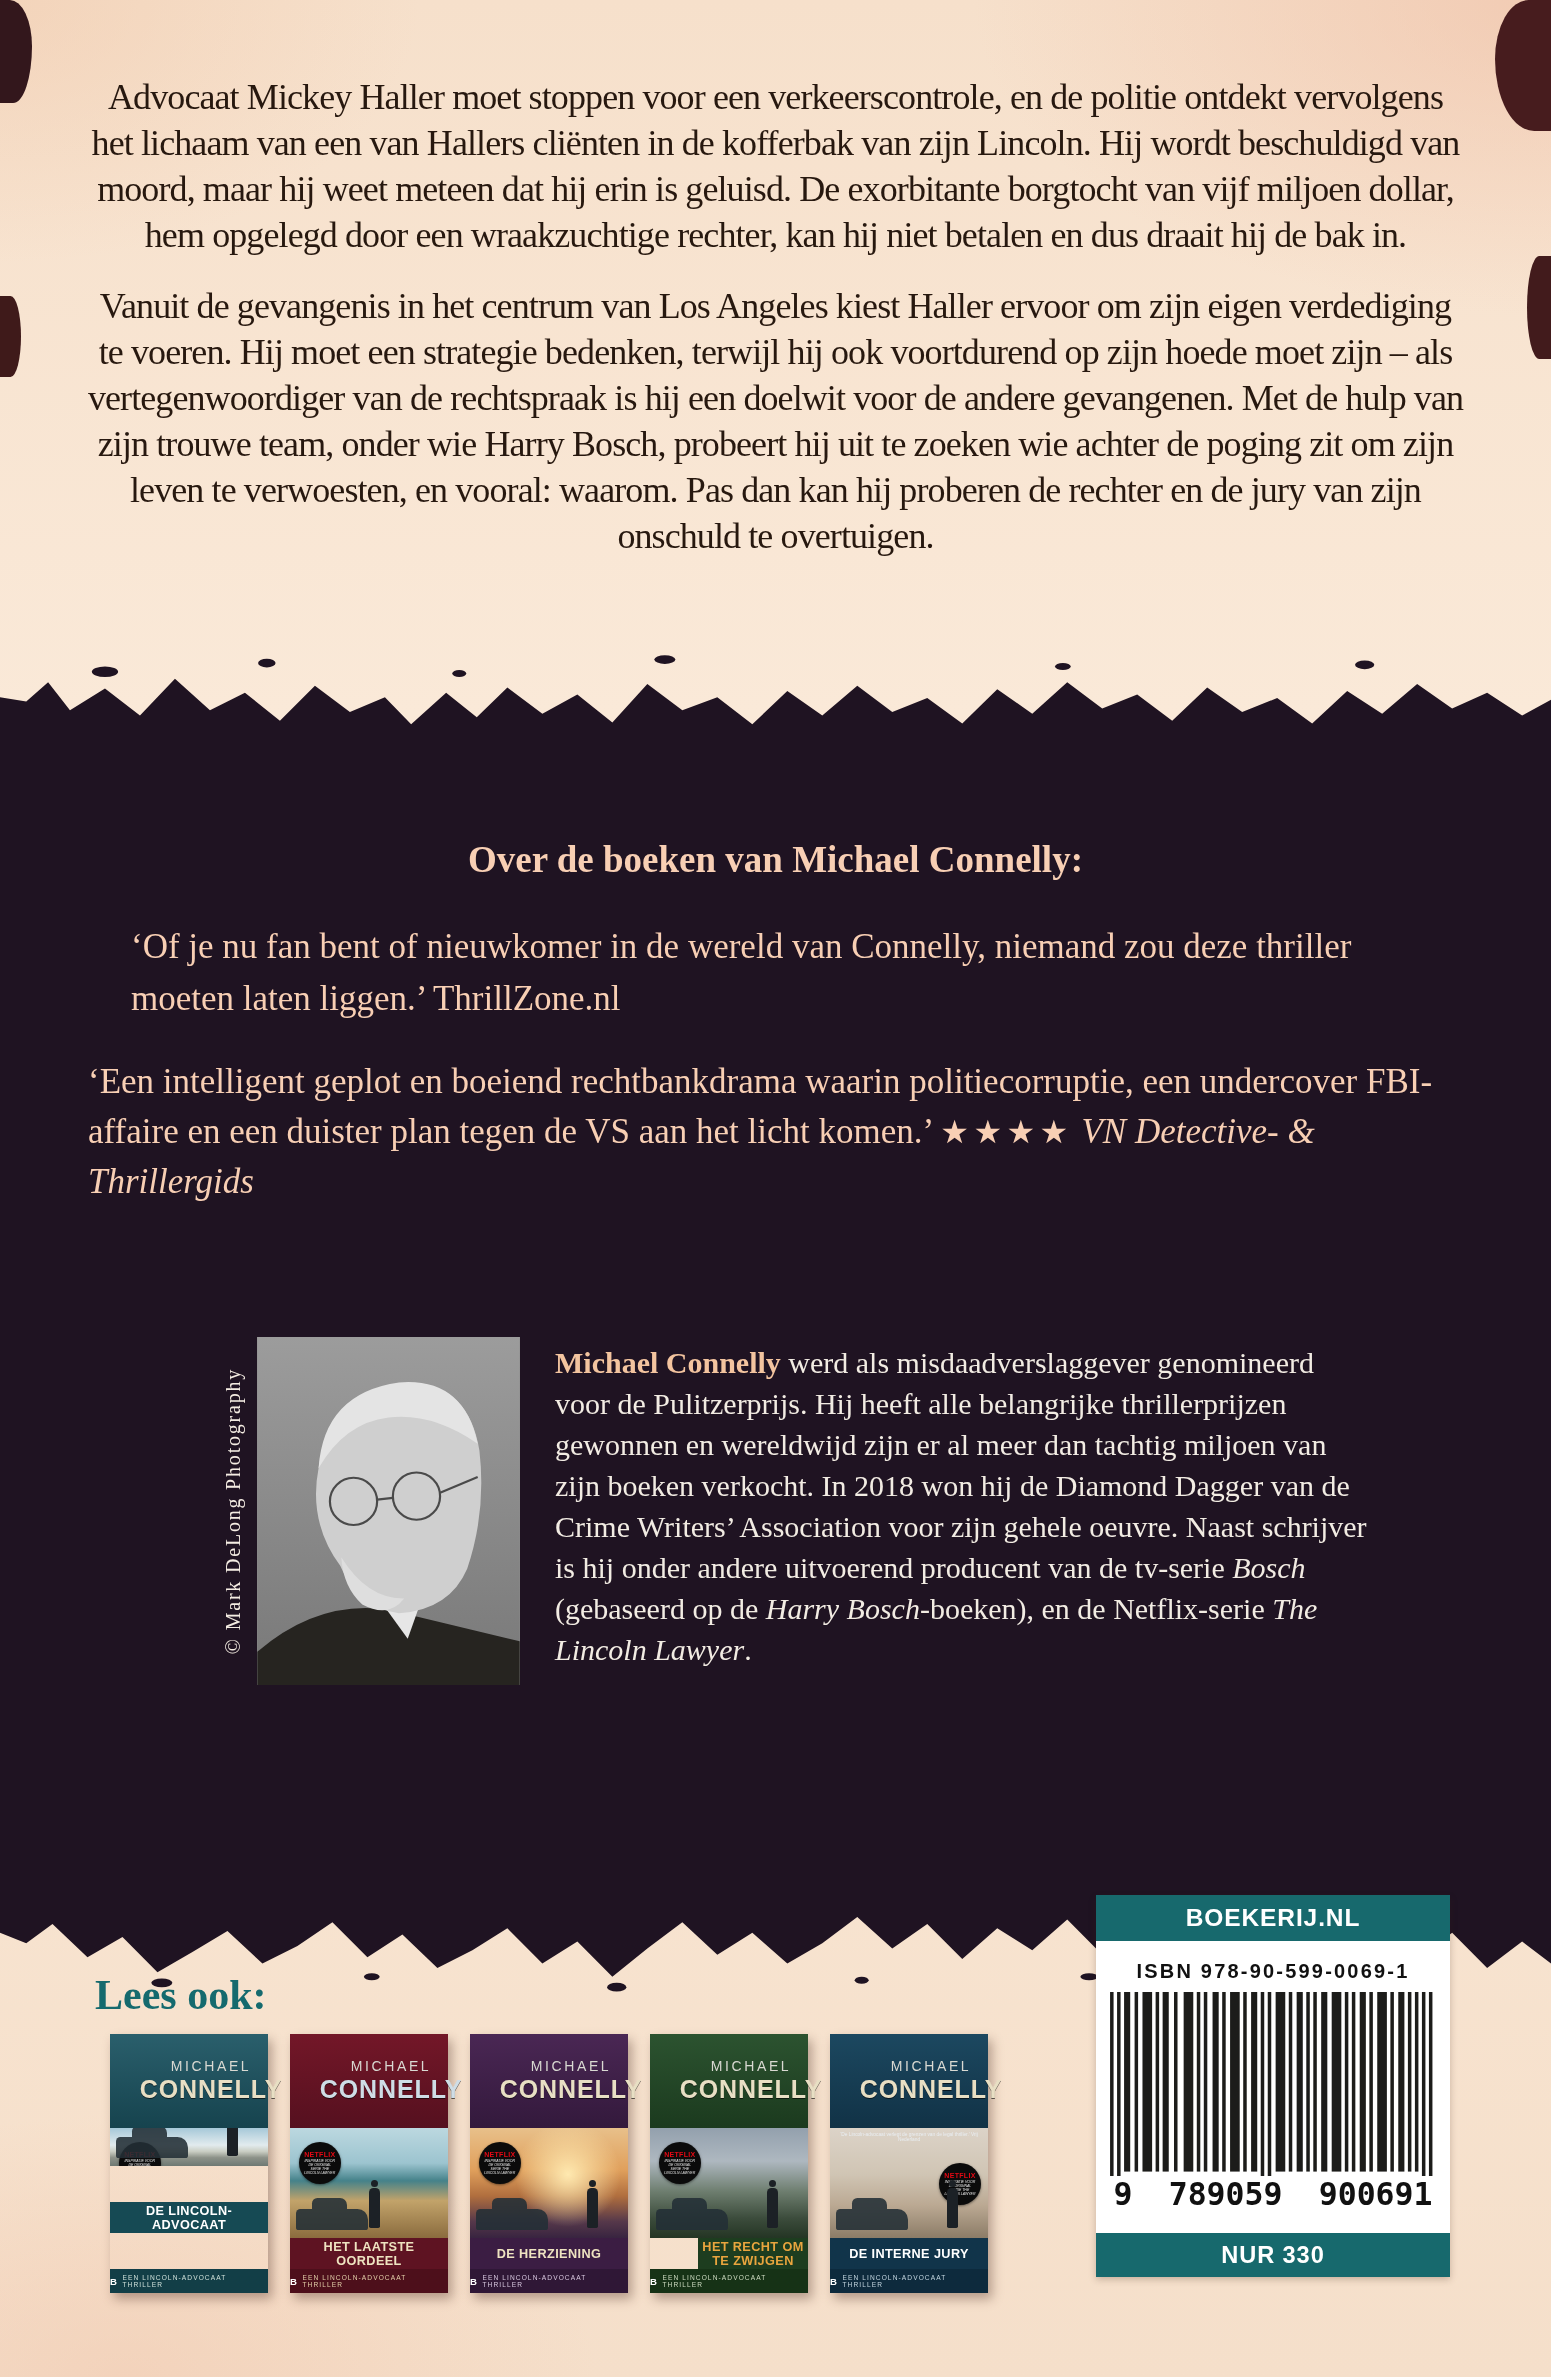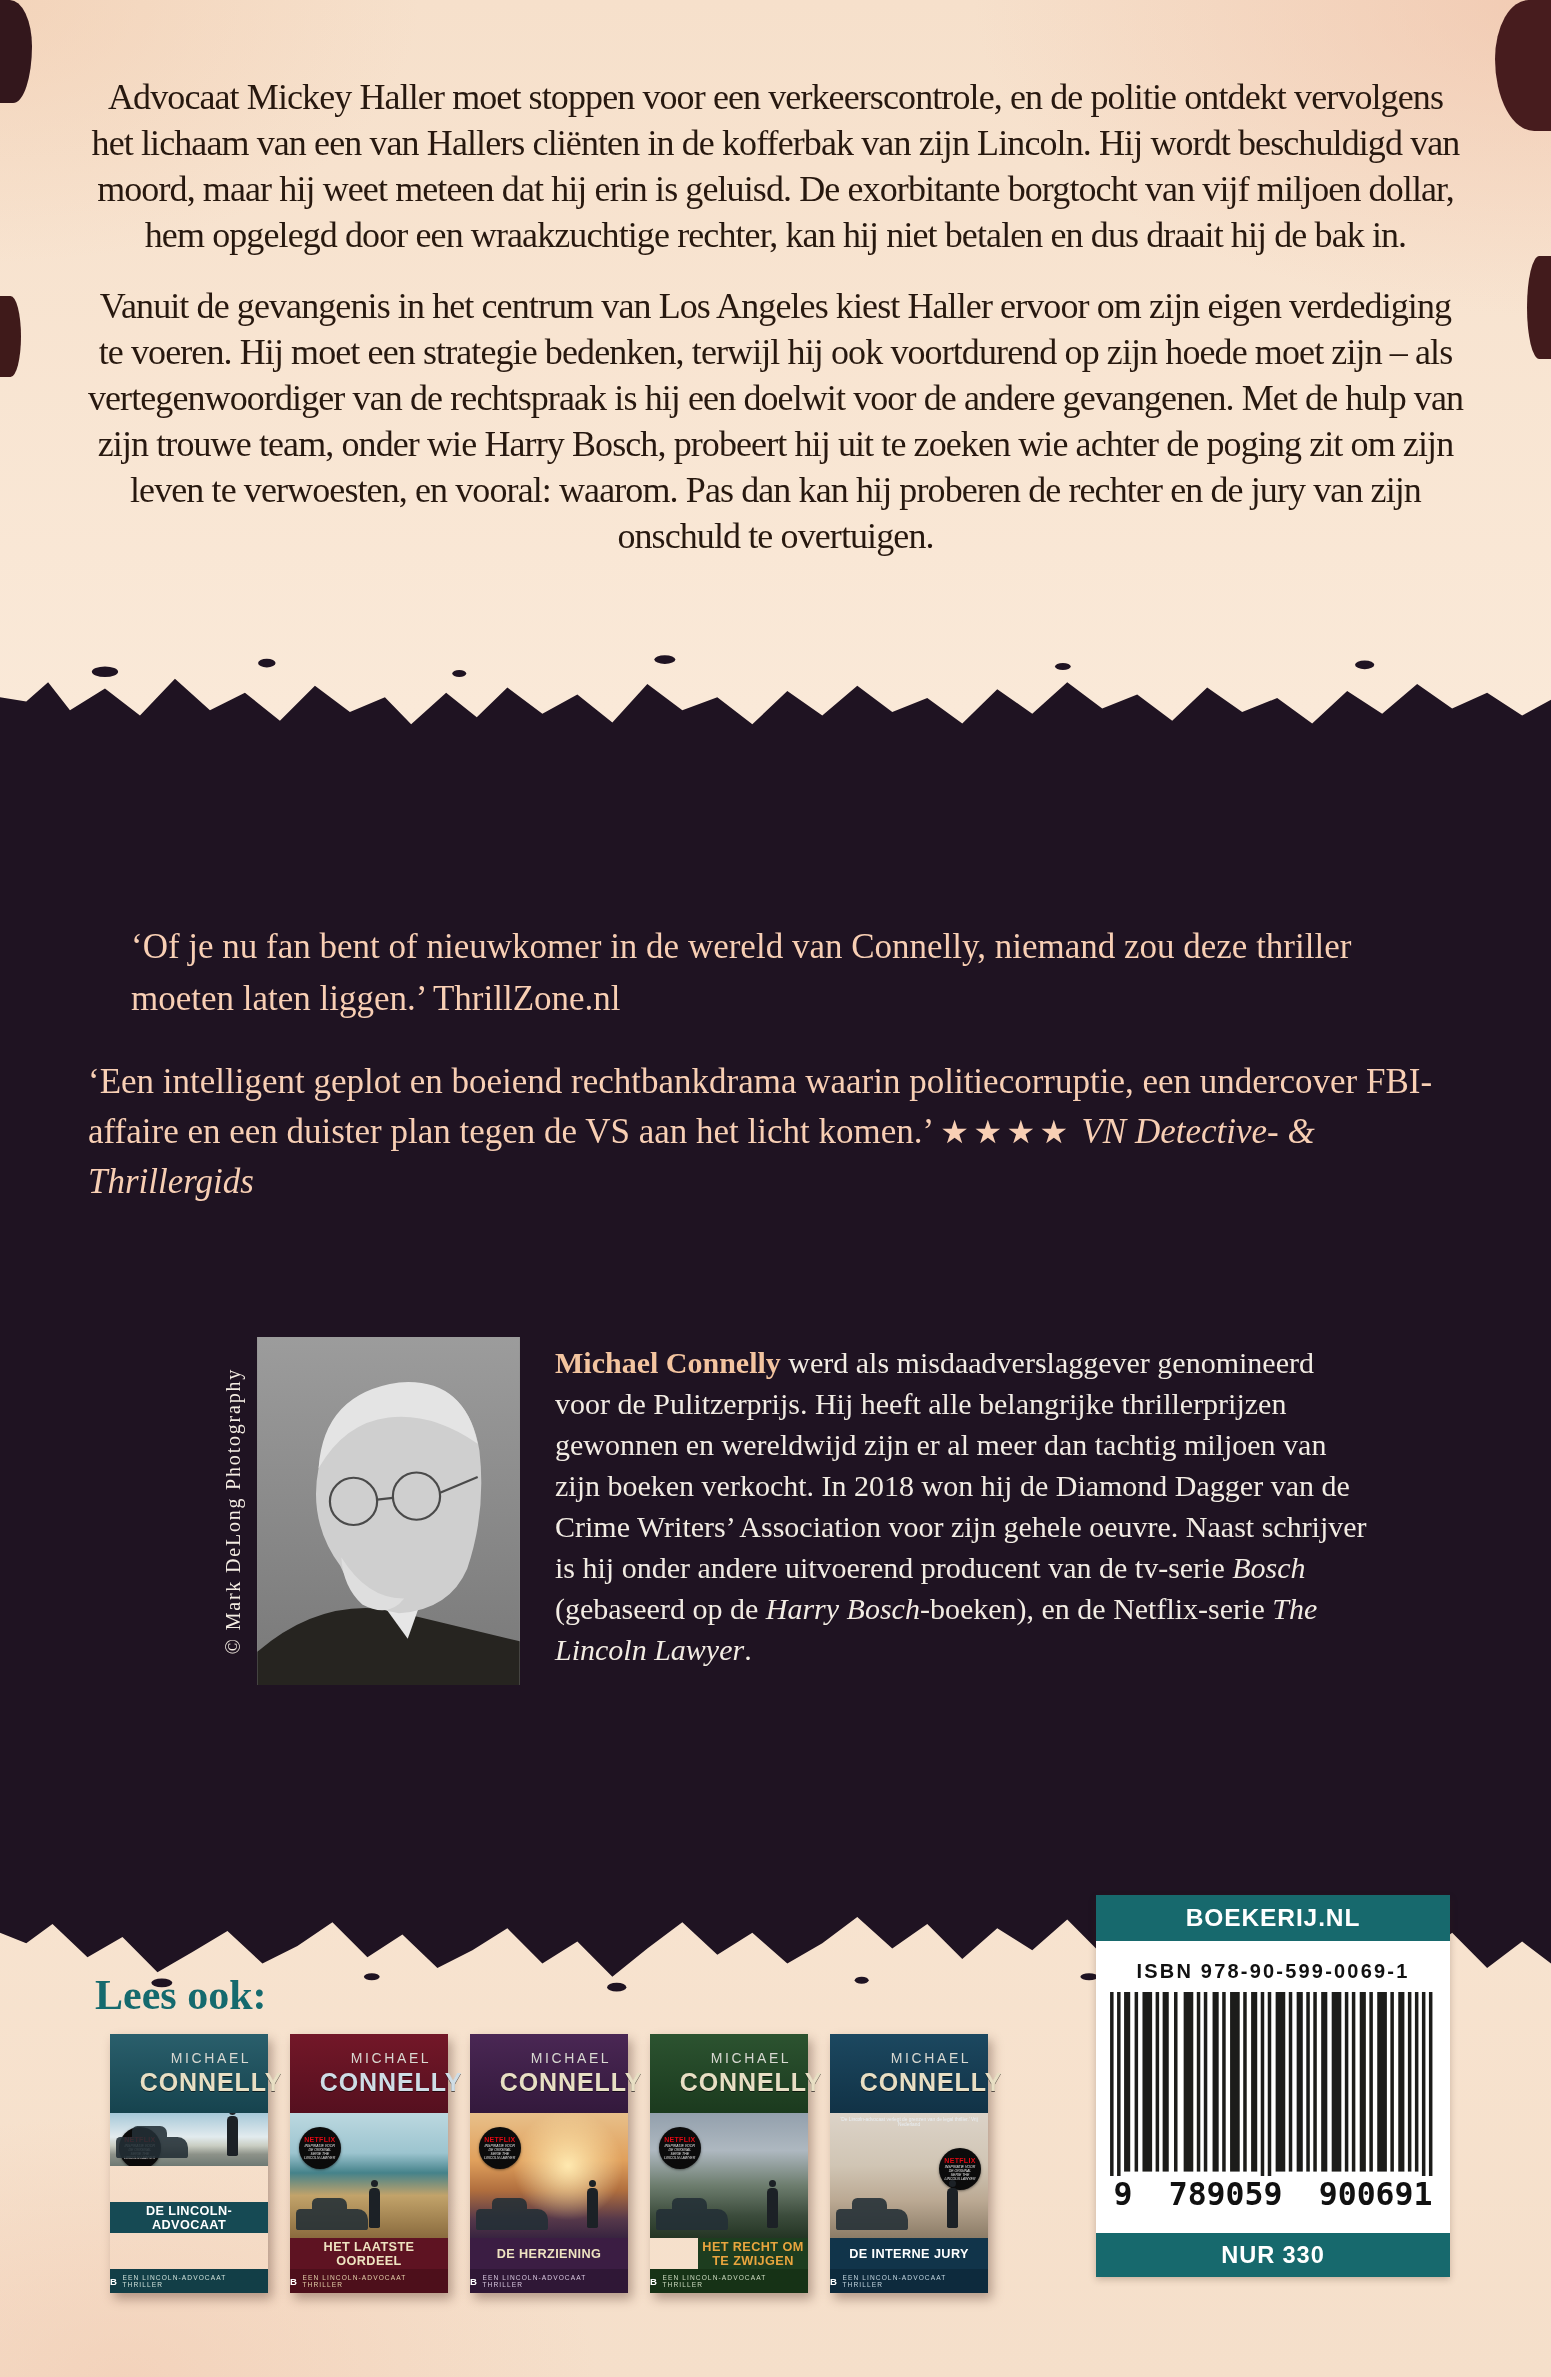--- a/index.html
+++ b/index.html
@@ -42,21 +42,21 @@
   .photo svg{display:block;}
   .bio{width:812px;margin:5.3px 0 0 35px;font-size:30px;line-height:41px;color:#f2ece3;}
   .bio p{margin:0;}
   .bio-name{font-weight:bold;color:#f3c49f;}
   .bio i{font-style:italic;}
   
   .lees-ook{position:absolute;left:95px;top:1971px;margin:0;font-size:42px;font-weight:bold;color:#156a6e;}
   .covers{position:absolute;left:110px;top:2034px;display:flex;gap:22px;}
   .cover{width:158px;height:259px;display:flex;flex-direction:column;position:relative;
          box-shadow:4.4px 6.1px 10.5px rgba(60,30,20,.35);font-family:"Liberation Sans",sans-serif;}
-  .cover-top{height:79px;display:flex;flex-direction:column;align-items:center;justify-content:center;gap:1.8px;padding-left:44px;}
+  .cover-top{height:94px;display:flex;flex-direction:column;align-items:center;justify-content:center;gap:1.8px;padding-left:44px;}
   .c-author1{font-size:14px;letter-spacing:2.6px;color:#d9d9d2;}
   .c-author2{font-size:25px;font-weight:bold;letter-spacing:0.9px;color:#e8dfc4;
              text-shadow:0 0.9px 0 rgba(0,0,0,.6);}
   .cover-scene{flex:1;position:relative;overflow:hidden;}
   .cover-title{height:31px;display:flex;align-items:center;justify-content:center;
                font-size:12.7px;font-weight:bold;letter-spacing:0.4px;text-align:center;}
   .cover-series{height:23.6px;display:flex;align-items:center;justify-content:center;gap:4.4px;
                 font-size:6.6px;letter-spacing:1.1px;color:#e8e3d2;}
   .b-logo{font-size:9.6px;font-weight:bold;color:#fff;}
   
@@ -144,20 +144,21 @@
   </svg>
   <svg class="tear tear-bottom" viewBox="0 0 1773 132" preserveAspectRatio="none">
     <path fill="#1f1322" d="M0,0 L1773,0 L1773,95 L1740,70 L1700,100 L1660,60 L1620,90 L1580,55 L1540,85 L1500,50 L1460,95 L1420,115 L1380,75 L1340,95 L1300,55 L1260,85 L1220,45 L1180,80 L1140,55 L1100,90 L1060,50 L1020,78 L980,42 L940,72 L900,95 L860,60 L820,85 L780,48 L740,78 L700,110 L660,70 L620,95 L580,55 L540,80 L500,100 L460,62 L420,88 L380,48 L340,75 L300,95 L260,58 L220,82 L180,105 L140,65 L100,88 L60,50 L30,72 L0,60 Z"></path>
     <ellipse fill="#1f1322" cx="185" cy="117" rx="12" ry="5"></ellipse>
     <ellipse fill="#1f1322" cx="425" cy="110" rx="9" ry="4"></ellipse>
     <ellipse fill="#1f1322" cx="705" cy="122" rx="11" ry="5"></ellipse>
     <ellipse fill="#1f1322" cx="985" cy="114" rx="8" ry="4"></ellipse>
     <ellipse fill="#1f1322" cx="1245" cy="110" rx="10" ry="4"></ellipse>
   </svg>
 
+  <h2 class="dark-heading">Over de boeken van Michael Connelly:</h2>
   <p class="quote quote1"><span>‘Of je nu fan bent of nieuwkomer in de wereld van Connelly, niemand zou deze thriller moeten laten liggen.’</span> <span>ThrillZone.nl</span></p>
   <p class="quote quote2"><span>‘Een intelligent geplot en boeiend rechtbankdrama waarin politiecorruptie, een undercover FBI-affaire en een duister plan tegen de VS aan het licht komen.’</span> <span class="stars">★★★★</span> <span class="q-src-italic">VN Detective- &amp; Thrillergids</span></p>
 
   <div class="author-row">
     <div class="credit">
       <span>© Mark DeLong Photography</span>
     </div>
     <div class="photo">
       <svg width="263" height="348" viewBox="0 0 300 398">
         <defs>

